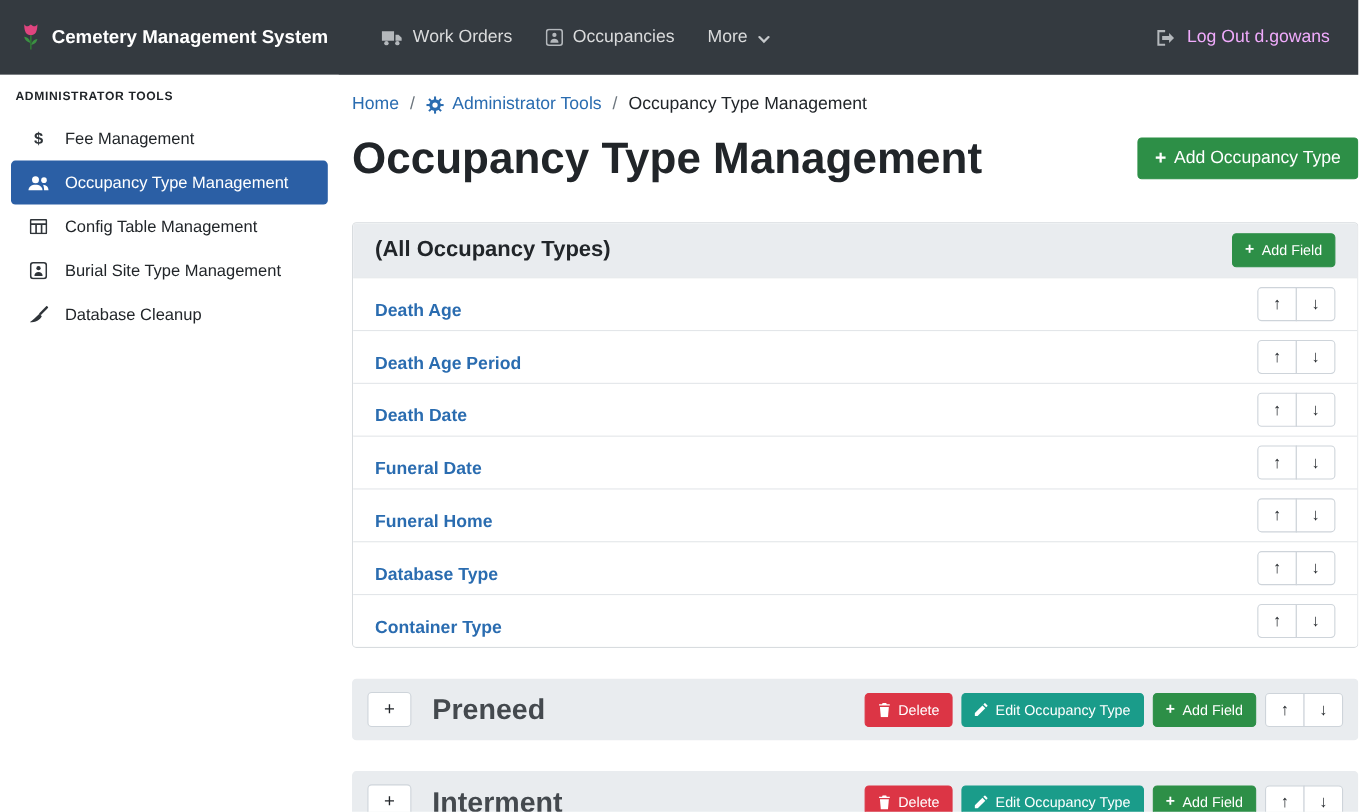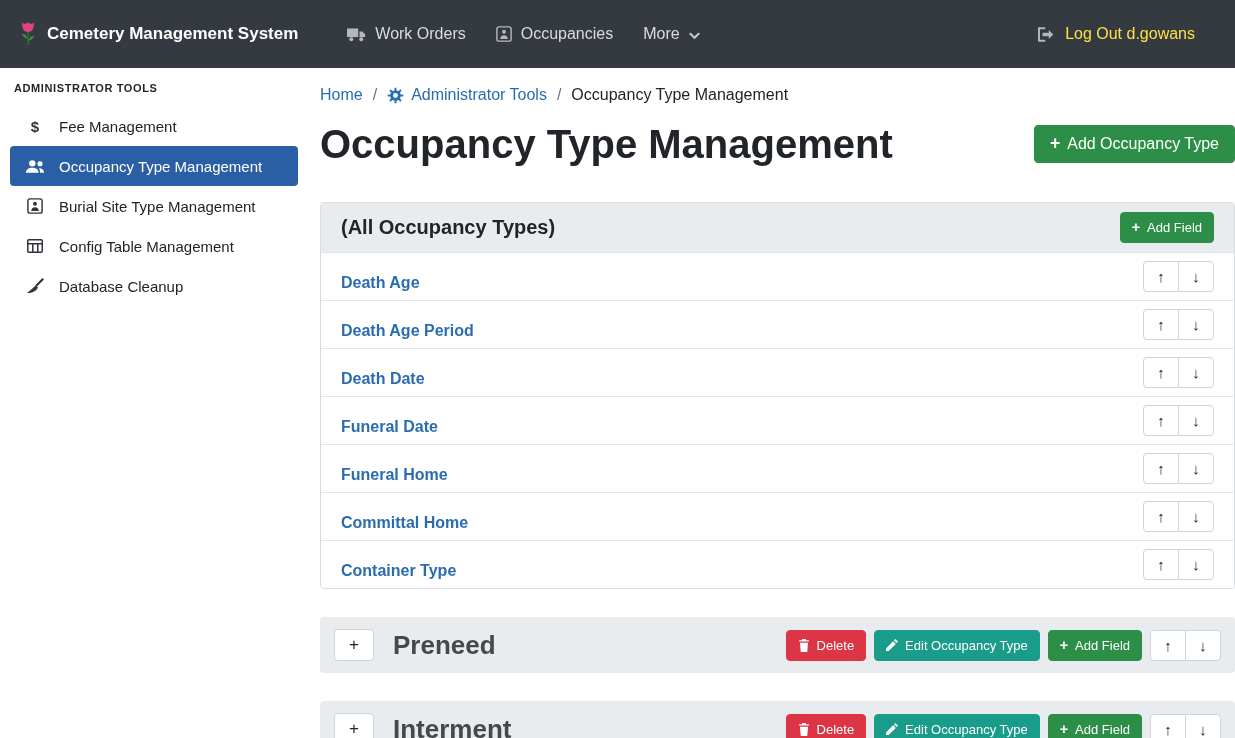--- a/index.html
+++ b/index.html
@@ -24,21 +24,21 @@
     display: flex; align-items: center; gap: 9px;
     color: #fff; font-weight: 700; font-size: 17px;
     margin-right: 34px; white-space: nowrap;
   }
   .nav-item {
     display: flex; align-items: center; gap: 9px;
     color: #dadbdc; font-size: 16px;
     margin: 0 15px; white-space: nowrap;
   }
   .nav-item .nicon { color: #b4b8bc; display: inline-flex; }
-  .nav-item.logout { margin-left: auto; margin-right: 22px; color: #fde047; }
+  .nav-item.logout { margin-left: auto; margin-right: 8px; color: #f0abfc; }
   .nav-item .chev { color: #c6c9cc; margin-top: 3px; }
 
   
   .layout { display: flex; height: 682px; border-radius: 32px; }
   .sidebar { flex: 0 0 308px; width: 308px; padding-top: 12px; background: #fff; }
   .sidebar-heading {
     font-size: 11px; font-weight: 700; letter-spacing: .6px;
     color: #1f2327; padding: 2px 14px 12px 14px;
   }
   .side-item {
@@ -205,37 +205,37 @@
           <path d="M1 15c0-3.5 3-5.5 7-5.5s7 2 7 5.5z"></path>
           <circle cx="16.5" cy="5" r="2.8"></circle>
           <path d="M15.5 9.6c3.2.3 5.5 2 5.5 5.4h-4.4c0-2.2-.4-4-1.1-5.4z"></path>
         </svg>
       </span>
       <span>Occupancy Type Management</span>
     </div>
 
     <div class="side-item">
       <span class="sicon">
+        <svg width="16" height="14" viewBox="0 0 16 14" fill="none" stroke="currentColor" stroke-width="1.5">
+          <rect x="0.75" y="0.75" width="14.5" height="12.5" rx="1"></rect>
+          <path d="M0.75 4.8h14.5M5.8 4.8v8.45M10.8 4.8v8.45"></path>
+        </svg>
+      </span>
+      <span>Config Table Management</span>
+    </div>
+
+    <div class="side-item">
+      <span class="sicon">
         <svg width="16" height="16" viewBox="0 0 18 18" fill="none" stroke="currentColor" stroke-width="1.6">
           <rect x="1" y="1" width="16" height="16" rx="2.5"></rect>
           <circle cx="9" cy="6.5" r="2.2" fill="currentColor" stroke="none"></circle>
           <path d="M4.8 14.5c0-2.6 1.8-4 4.2-4s4.2 1.4 4.2 4z" fill="currentColor" stroke="none"></path>
         </svg>
       </span>
       <span>Burial Site Type Management</span>
-    </div>
-
-    <div class="side-item">
-      <span class="sicon">
-        <svg width="16" height="14" viewBox="0 0 16 14" fill="none" stroke="currentColor" stroke-width="1.5">
-          <rect x="0.75" y="0.75" width="14.5" height="12.5" rx="1"></rect>
-          <path d="M0.75 4.8h14.5M5.8 4.8v8.45M10.8 4.8v8.45"></path>
-        </svg>
-      </span>
-      <span>Config Table Management</span>
     </div>
 
     <div class="side-item">
       <span class="sicon">
         <svg width="18" height="16" viewBox="0 0 18 16" fill="currentColor">
           <path d="M16.5 0L18 1.5 11 8.5 9.5 7z"></path>
           <path d="M9.8 7.2L12 9.4C10.5 12.8 6.5 15 1 15c3-2.3 5.5-4.6 8.8-7.8z"></path>
         </svg>
       </span>
       <span>Database Cleanup</span>
@@ -337,21 +337,21 @@
           <button class="arrow-btn">
               <span>↑</span>
             </button>
           <button class="arrow-btn">
               <span>↓</span>
             </button>
         </div>
       </div>
 
       <div class="field-row">
-        <a class="field-link">Committal Home</a>
+        <a class="field-link">Database Type</a>
         <div class="arrow-group">
           <button class="arrow-btn">
               <span>↑</span>
             </button>
           <button class="arrow-btn">
               <span>↓</span>
             </button>
         </div>
       </div>
 

